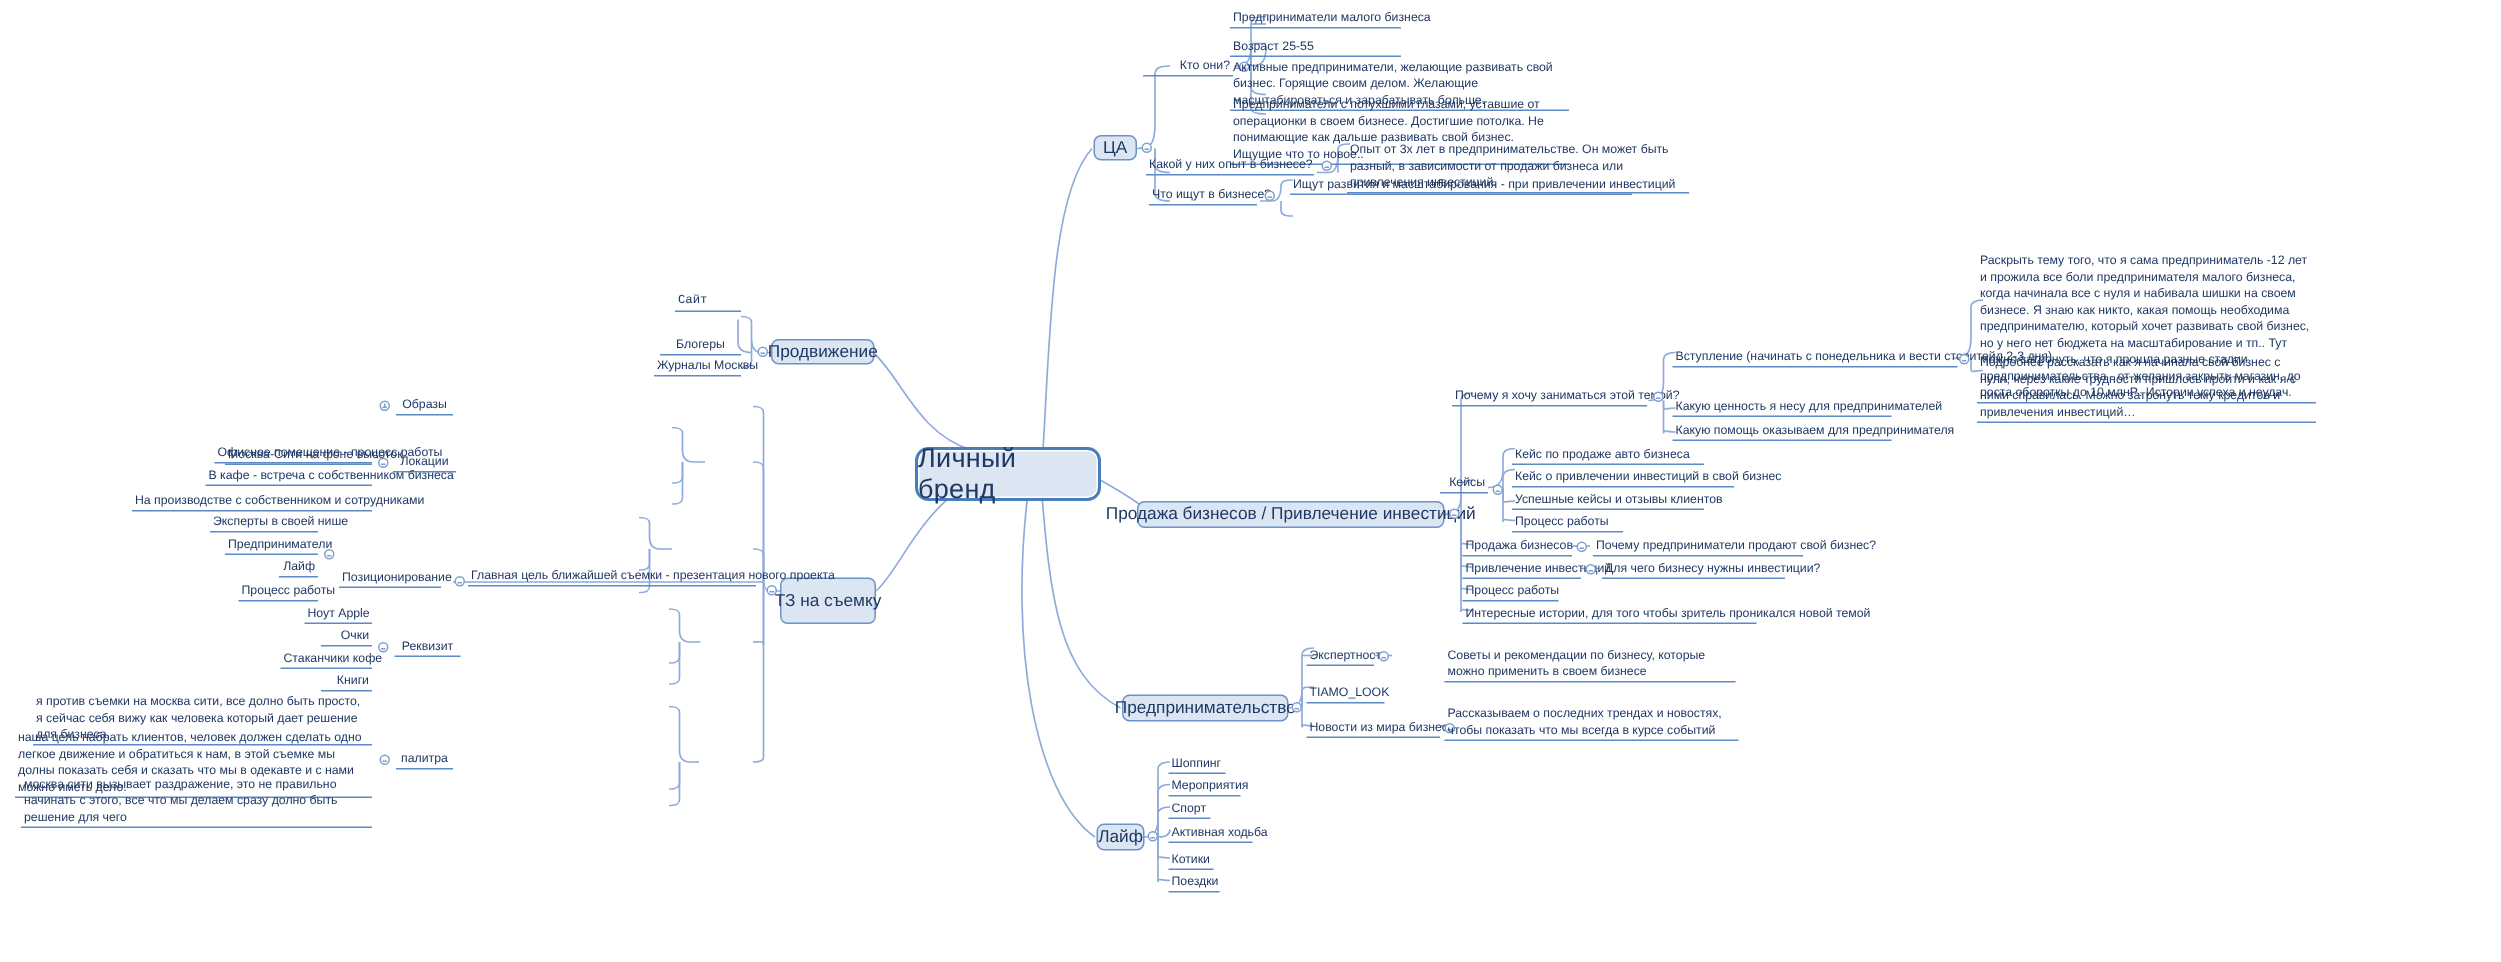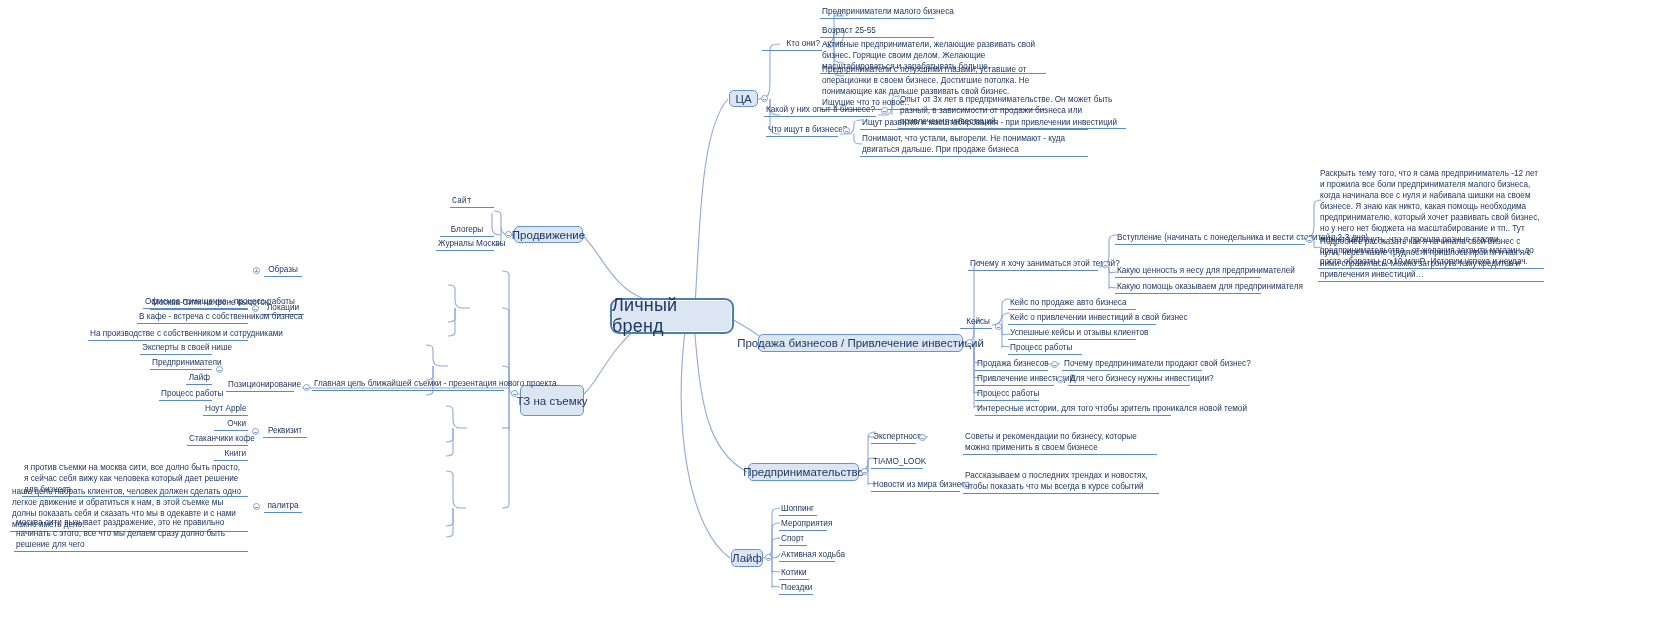--- a/index.html
+++ b/index.html
@@ -182,21 +182,20 @@
   <div class="leaf wrap" style="left:820px;top:39px;width:226px;">Активные предприниматели, желающие развивать свой бизнес. Горящие своим делом. Желающие масштабироваться и зарабатывать больше.</div>
   <div class="leaf wrap" style="left:820px;top:64px;width:226px;">Предприниматели с потухшими глазами, уставшие от операционки в своем бизнесе. Достигшие потолка. Не понимающие как дальше развивать свой бизнес. Ищущие что то новое..</div>
 
   <div class="leaf right" style="left:764px;top:104px;width:112px;text-align:right;">Какой у них опыт в бизнесе?</div>
   <div class="toggle" style="left:881px;top:107px;"></div>
   <div class="leaf wrap" style="left:898px;top:94px;width:228px;">Опыт от 3х лет в предпринимательстве. Он может быть разный, в зависимости от продажи бизнеса или привлечения инвестиций.</div>
 
   <div class="leaf right" style="left:766px;top:124px;width:72px;text-align:right;">Что ищут в бизнесе?</div>
   <div class="toggle" style="left:843px;top:127px;"></div>
   <div class="leaf" style="left:860px;top:117px;width:228px;">Ищут развития и масштабирования - при привлечении инвестиций</div>
-  <div class="leaf wrap" style="left:860px;top:133px;width:228px;">Понимают, что устали, выгорели. Не понимают - куда двигаться дальше. При продаже бизнеса</div>
 
   <div class="node1" style="left:514px;top:226px;width:69px;height:17px;">
     <span>Продвижение</span>
   </div>
   <div class="toggle" style="left:505px;top:231px;"></div>
 
   <div class="leaf right" style="left:450px;top:195px;width:44px;text-align:left;font-family:Liberation Mono, monospace;">Сайт</div>
   <div class="leaf right" style="left:440px;top:224px;width:54px;text-align:center;">Блогеры</div>
   <div class="leaf right" style="left:436px;top:238px;width:58px;text-align:center;">Журналы Москвы</div>
 

